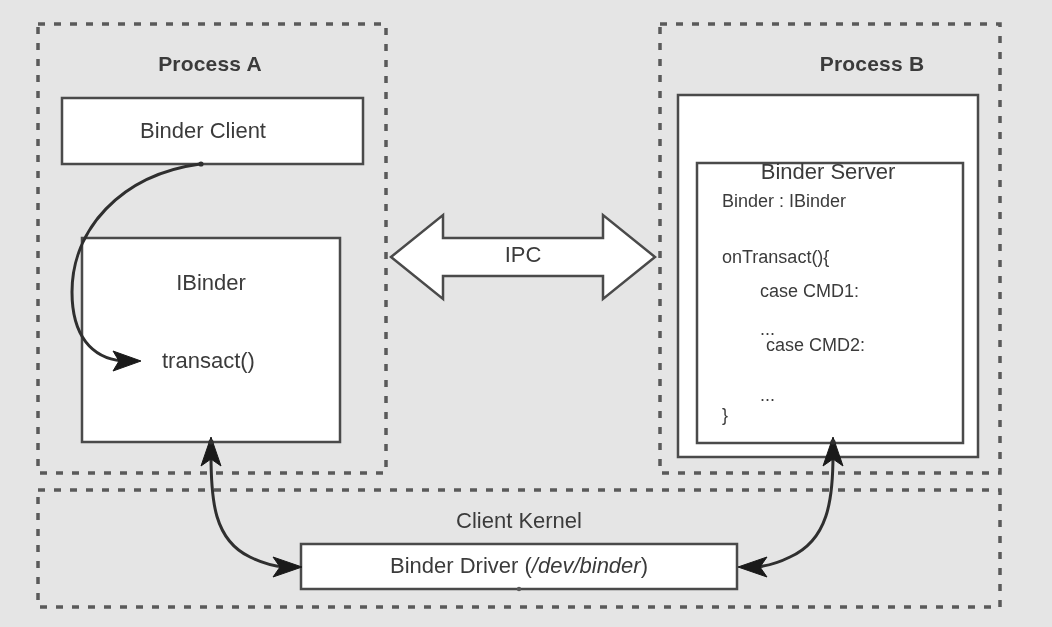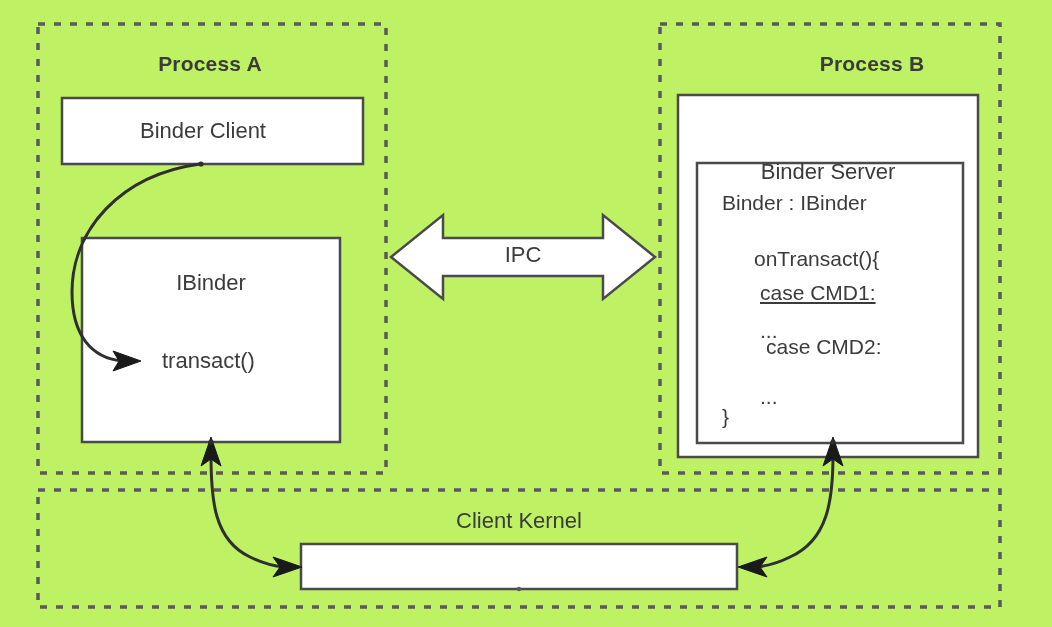--- a/index.html
+++ b/index.html
@@ -7,21 +7,21 @@
     padding: 0;
     background: #ffffff;
   }
   body {
     font-family: "Liberation Sans", sans-serif;
   }
   #canvas {
     position: relative;
     width: 1052px;
     height: 627px;
-    background: #bef264;
+    background: #e5e5e5;
     overflow: hidden;
   }
   svg#diagram {
     position: absolute;
     left: 0;
     top: 0;
     width: 1052px;
     height: 627px;
   }
   .lbl {
@@ -33,21 +33,21 @@
   }
   .title {
     font-weight: bold;
     font-size: 21px;
     letter-spacing: 0.2px;
   }
   .boxlabel {
     font-size: 22px;
   }
   .codeline {
-    font-size: 21px;
+    font-size: 18px;
   }
   .center {
     transform: translateX(-50%);
   }
   .italic {
     font-style: italic;
   }
 </style>
 </head>
 <body>
@@ -114,30 +114,31 @@
   <div class="lbl boxlabel center" style="left:203px; top:120px;">Binder Client</div>
 
   <div class="lbl boxlabel center" style="left:211px; top:272px;">IBinder</div>
 
   <div class="lbl boxlabel" style="left:150px; top:350px;margin-left:12px;">transact()</div>
 
   <div class="lbl boxlabel center" style="left:828px; top:115px;margin-top:46px;">Binder Server</div>
 
   <div class="lbl codeline" style="left:722px; top:192px;">Binder : IBinder</div>
 
-  <div class="lbl codeline" style="left:722px; top:248px;margin-left:32px;">onTransact(){</div>
+  <div class="lbl codeline" style="left:722px; top:248px;">onTransact(){</div>
 
-  <div class="lbl codeline" style="left:760px; top:282px;text-decoration:underline;">case CMD1:</div>
+  <div class="lbl codeline" style="left:760px; top:282px;">case CMD1:</div>
 
   <div class="lbl codeline" style="left:760px; top:320px;">...</div>
 
   <div class="lbl codeline" style="left:766px; top:336px;">case CMD2:</div>
 
   <div class="lbl codeline" style="left:760px; top:386px;">...</div>
 
   <div class="lbl codeline" style="left:722px; top:406px;">}</div>
 
   <div class="lbl boxlabel center" style="left:523px; top:244px;">IPC</div>
 
   <div class="lbl boxlabel center" style="left:519px; top:510px;">Client Kernel</div>
 
+  <div class="lbl boxlabel center" style="left:519px; top:555px;"><span>Binder Driver (</span><span class="italic">/dev/binder</span><span>)</span></div>
 
 </div>
 
 </body></html>

